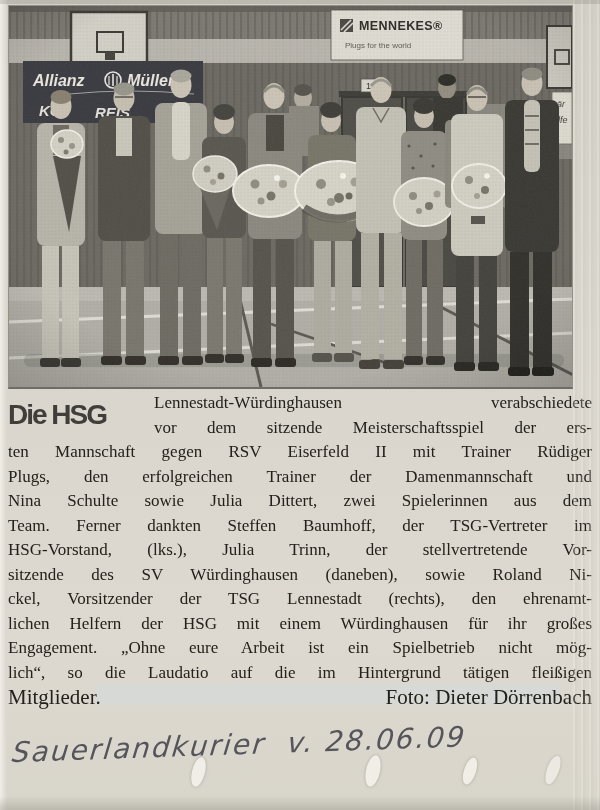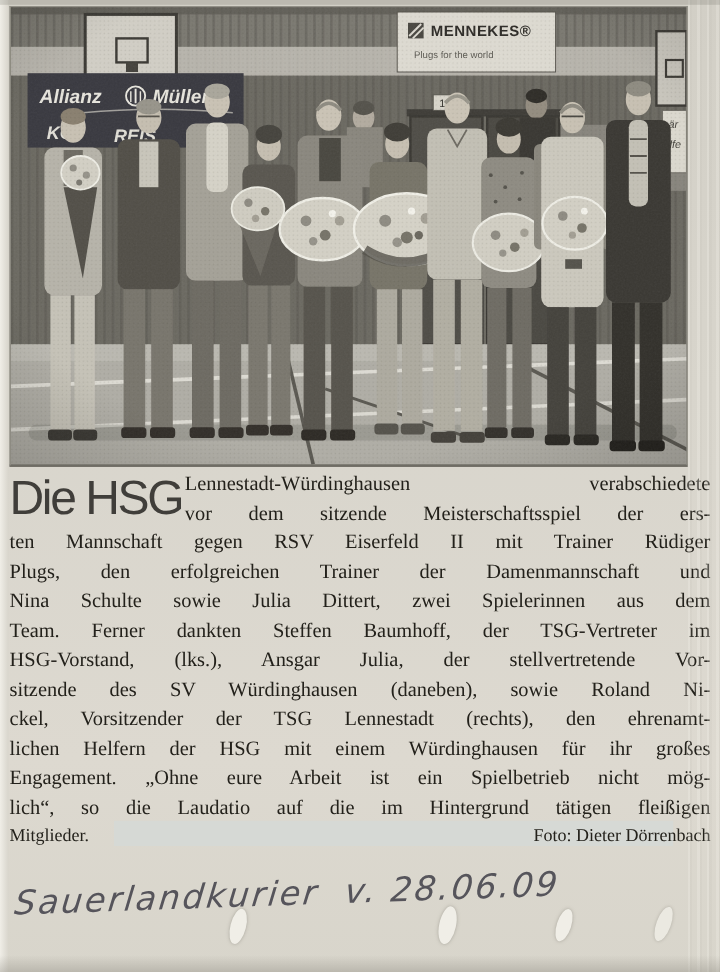--- a/index.html
+++ b/index.html
@@ -23,30 +23,30 @@
     position:absolute; left:8px; top:5px; width:563px; height:381px;
     border:1px solid #929087; border-bottom:2px solid #6e6c64; background:#7b7971;
   }
   .photo-wrap svg { display:block; }
   .hl-band { position:absolute; left:95px; top:684px; width:466px; height:21px;
     background:rgba(210,219,218,.55); }
   .article { position:absolute; left:8px; top:391px; width:584px; color:#23211b; }
   .lead-row { display:flex; align-items:flex-start; }
   .headline {
     flex:0 0 146px; width:146px; margin-top:2px;
-    font-family:"Liberation Sans", sans-serif; font-weight:400;
-    font-size:40px; line-height:44px; letter-spacing:-2px; color:#403e3a;
+    font-family:"Liberation Sans", sans-serif; font-weight:700;
+    font-size:28px; line-height:44px; letter-spacing:-2px; color:#403e3a;
   }
   .lead-lines { flex:1 1 auto; min-width:0; }
   .bodyline {
     font-size:17px; line-height:24.5px;
     text-align:justify; text-align-last:justify; color:#23211b;
   }
   .last-row { display:flex; justify-content:space-between;
-    font-size:15px; line-height:24.5px; }
+    font-size:21px; line-height:24.5px; }
   .handwriting {
     position:absolute; left:14px; top:736px; white-space:pre;
     font-family:"DejaVu Sans", sans-serif; font-style:italic;
     font-size:28px; letter-spacing:2px; color:#4b4a52; opacity:.92;
     transform:rotate(-2deg) skewX(-8deg); transform-origin:left top;
   }
   .flaw { position:absolute; background:#f0eee7; border-radius:50%;
     box-shadow:0 0 3px rgba(125,122,113,.55); }
   .flaw.f1 { left:192px; top:757px; width:13px; height:30px; transform:rotate(14deg); }
   .flaw.f2 { left:366px; top:755px; width:14px; height:32px; transform:rotate(12deg); }
@@ -342,21 +342,21 @@
       <div class="headline">Die HSG</div>
       <div class="lead-lines">
         <div class="bodyline">Lennestadt-Würdinghausen verabschiedete</div>
         <div class="bodyline">vor dem sitzende Meisterschaftsspiel der ers-</div>
       </div>
     </div>
     <div class="bodyline">ten Mannschaft gegen RSV Eiserfeld II mit Trainer Rüdiger</div>
     <div class="bodyline">Plugs, den erfolgreichen Trainer der Damenmannschaft und</div>
     <div class="bodyline">Nina Schulte sowie Julia Dittert, zwei Spielerinnen aus dem</div>
     <div class="bodyline">Team. Ferner dankten Steffen Baumhoff, der TSG-Vertreter im</div>
-    <div class="bodyline">HSG-Vorstand, (lks.), Ansgar Julia, der stellvertretende Vor-</div>
+    <div class="bodyline">HSG-Vorstand, (lks.), Julia Trinn, der stellvertretende Vor-</div>
     <div class="bodyline">sitzende des SV Würdinghausen (daneben), sowie Roland Ni-</div>
     <div class="bodyline">ckel, Vorsitzender der TSG Lennestadt (rechts), den ehrenamt-</div>
     <div class="bodyline">lichen Helfern der HSG mit einem Würdinghausen für ihr großes</div>
     <div class="bodyline">Engagement. „Ohne eure Arbeit ist ein Spielbetrieb nicht mög-</div>
     <div class="bodyline">lich“, so die Laudatio auf die im Hintergrund tätigen fleißigen</div>
     <div class="last-row">
       <span>Mitglieder.</span>
       <span class="credit">Foto: Dieter Dörrenbach</span>
     </div>
   </div>

